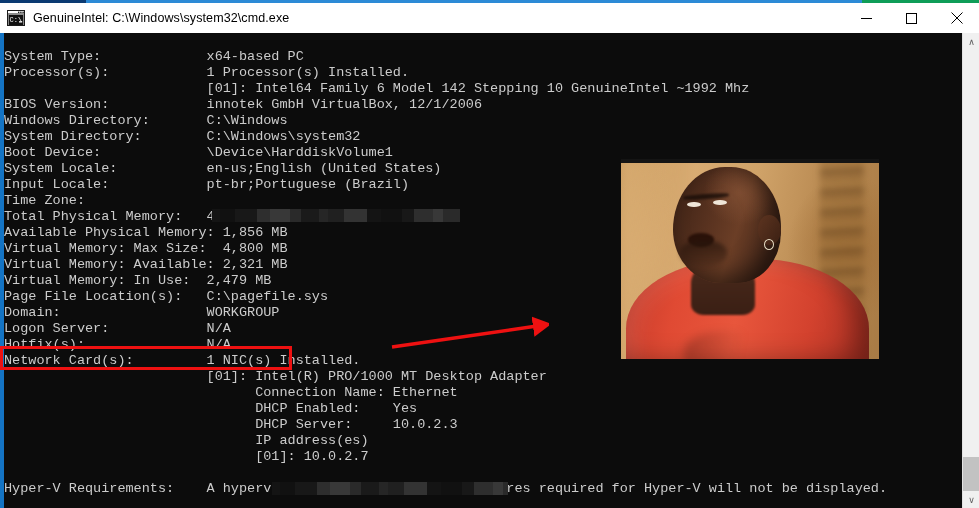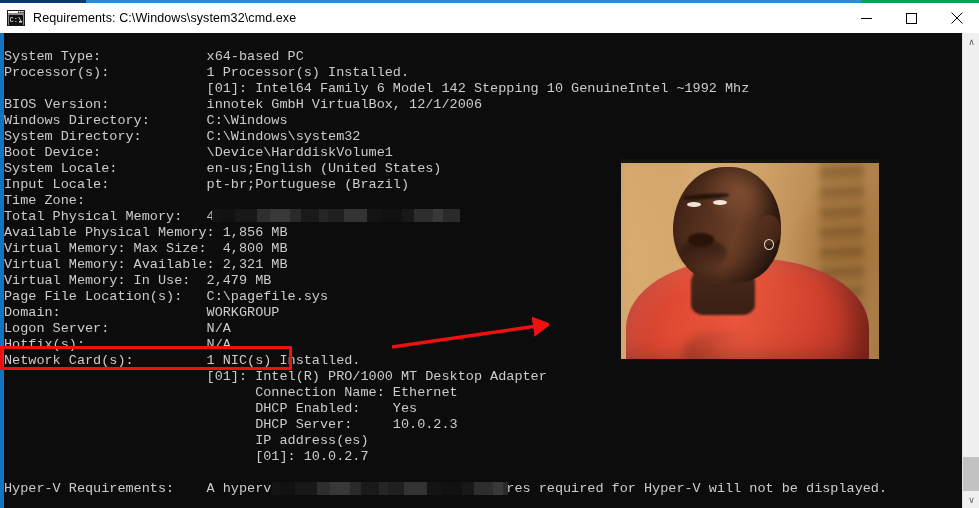--- a/index.html
+++ b/index.html
@@ -333,21 +333,21 @@
           <rect x="0.5" y="0.5" width="17" height="15" fill="#ffffff" stroke="#1a1a1a"></rect>
           <rect x="0.5" y="0.5" width="17" height="3.5" fill="#ffffff" stroke="#1a1a1a"></rect>
           <rect x="11" y="1.6" width="1.4" height="1.4" fill="#1a1a1a"></rect>
           <rect x="13.2" y="1.6" width="1.4" height="1.4" fill="#1a1a1a"></rect>
           <rect x="15.4" y="1.6" width="1.4" height="1.4" fill="#1a1a1a"></rect>
           <rect x="1.5" y="5" width="15" height="10" fill="#111111"></rect>
           <text x="2.6" y="12.3" font-family="Liberation Mono, monospace" font-size="7" fill="#ffffff">C:\</text>
           <rect x="12" y="11.2" width="3.2" height="1.3" fill="#ffffff"></rect>
         </svg>
       </div>
-      <div class="tb-title">Requirements: C:\Windows\system32\cmd.exe</div>
+      <div class="tb-title">GenuineIntel: C:\Windows\system32\cmd.exe</div>
       <div class="tb-buttons">
         <div class="tb-btn">
           <svg width="11" height="11" viewBox="0 0 11 11">
               <line x1="0" y1="5.5" x2="11" y2="5.5" stroke="#000" stroke-width="1"></line>
             </svg>
         </div>
         <div class="tb-btn">
           <svg width="11" height="11" viewBox="0 0 11 11">
               <rect x="0.5" y="0.5" width="10" height="10" fill="none" stroke="#000" stroke-width="1"></rect>
             </svg>

